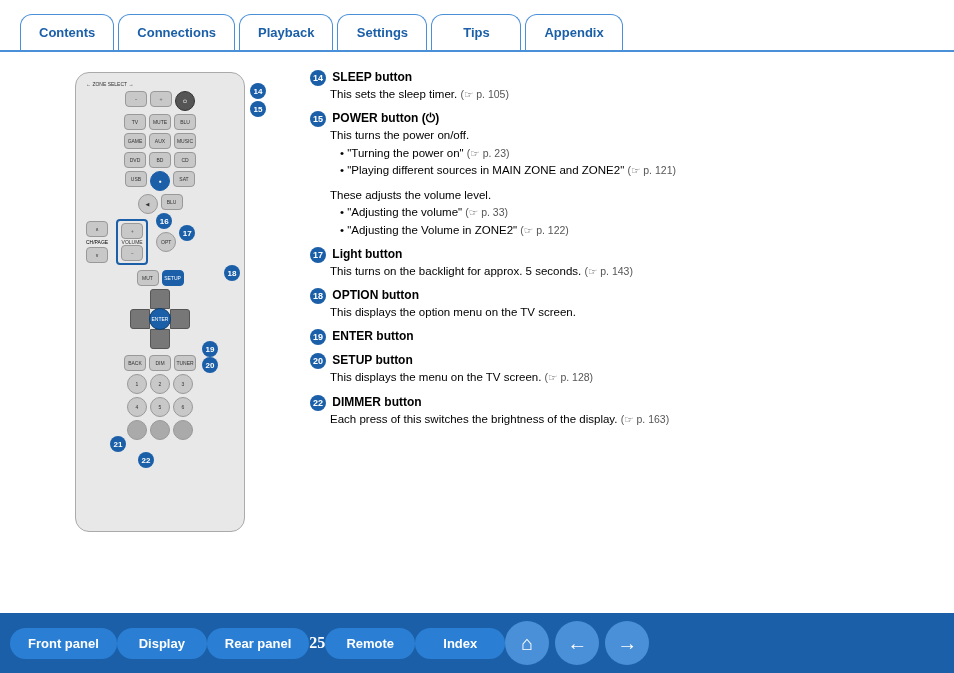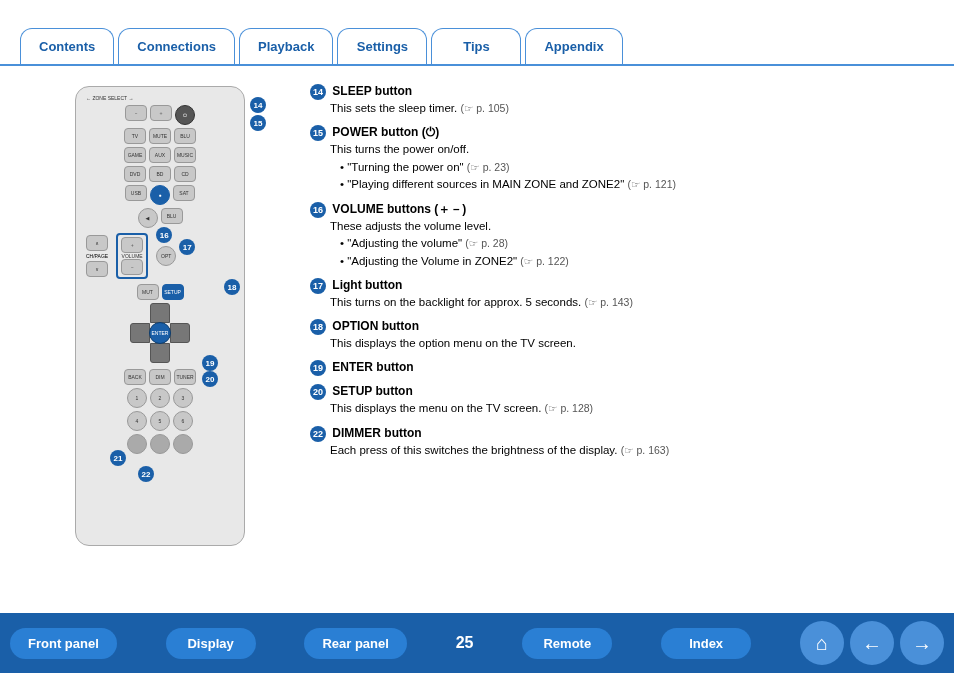--- a/index.html
+++ b/index.html
@@ -12,21 +12,21 @@
       position: relative;
     }
 
     
     .top-nav {
       display: flex;
       align-items: flex-end;
       background: #fff;
       padding: 8px 20px 0 20px;
       border-bottom: 2px solid #4a90d9;
-      height: 66px;
+      height: 52px;
     }
     .nav-tab {
       display: flex;
       align-items: center;
       justify-content: center;
       padding: 6px 18px;
       background: #fff;
       border: 1.5px solid #4a90d9;
       border-bottom: none;
       border-radius: 12px 12px 0 0;
@@ -229,39 +229,40 @@
     
     .bottom-nav {
       position: absolute;
       bottom: 0;
       left: 0;
       right: 0;
       height: 60px;
       background: #1a5fa8;
       display: flex;
       align-items: center;
-      justify-content: space-between;
+      justify-content: flex-start;
       padding: 0 10px;
     }
     .bottom-btn {
       background: #2a7fd4;
       color: #fff;
       border: none;
       border-radius: 24px;
       padding: 8px 18px;
       font-size: 13px;
       font-weight: bold;
       cursor: pointer;
       min-width: 90px;
       text-align: center;
     }
     .bottom-center-num {
       color: #fff;
       font-size: 16px;
       font-weight: bold;
+      font-family: Liberation Serif, serif;
     }
     .bottom-icon-btn {
       width: 44px; height: 44px;
       border-radius: 50%;
       border: none;
       cursor: pointer;
       display: flex; align-items: center; justify-content: center;
       font-size: 20px;
     }
     .btn-home { background: #4a90d9; color: #fff; }
@@ -415,25 +416,21 @@
         <div class="info-body">This sets the sleep timer. <span class="ref">(☞ p. 105)</span></div>
       </div>
       <div class="info-item">
         <div class="info-header">
     <span class="num-circle">15</span>
     <strong>POWER button (⏻)</strong>
   </div>
         <div class="info-body">This turns the power on/off. <span class="ref"></span><div class="bullet">• "Turning the power on" <span class="ref">(☞ p. 23)</span></div><div class="bullet">• "Playing different sources in MAIN ZONE and ZONE2" <span class="ref">(☞ p. 121)</span></div></div>
       </div>
       <div class="info-item">
-        <div class="info-header">
-    <span class="num-circle">16</span>
-    <strong>VOLUME buttons (＋－)</strong>
-  </div>
-        <div class="info-body">These adjusts the volume level. <span class="ref"></span><div class="bullet">• "Adjusting the volume" <span class="ref">(☞ p. 28)</span></div><div class="bullet">• "Adjusting the Volume in ZONE2" <span class="ref">(☞ p. 122)</span></div></div>
+        <div class="info-body">These adjusts the volume level. <span class="ref"></span><div class="bullet">• "Adjusting the volume" <span class="ref">(☞ p. 33)</span></div><div class="bullet">• "Adjusting the Volume in ZONE2" <span class="ref">(☞ p. 122)</span></div></div>
       </div>
       <div class="info-item">
         <div class="info-header">
     <span class="num-circle">17</span>
     <strong>Light button</strong>
   </div>
         <div class="info-body">This turns on the backlight for approx. 5 seconds. <span class="ref">(☞ p. 143)</span></div>
       </div>
       <div class="info-item">
         <div class="info-header">

